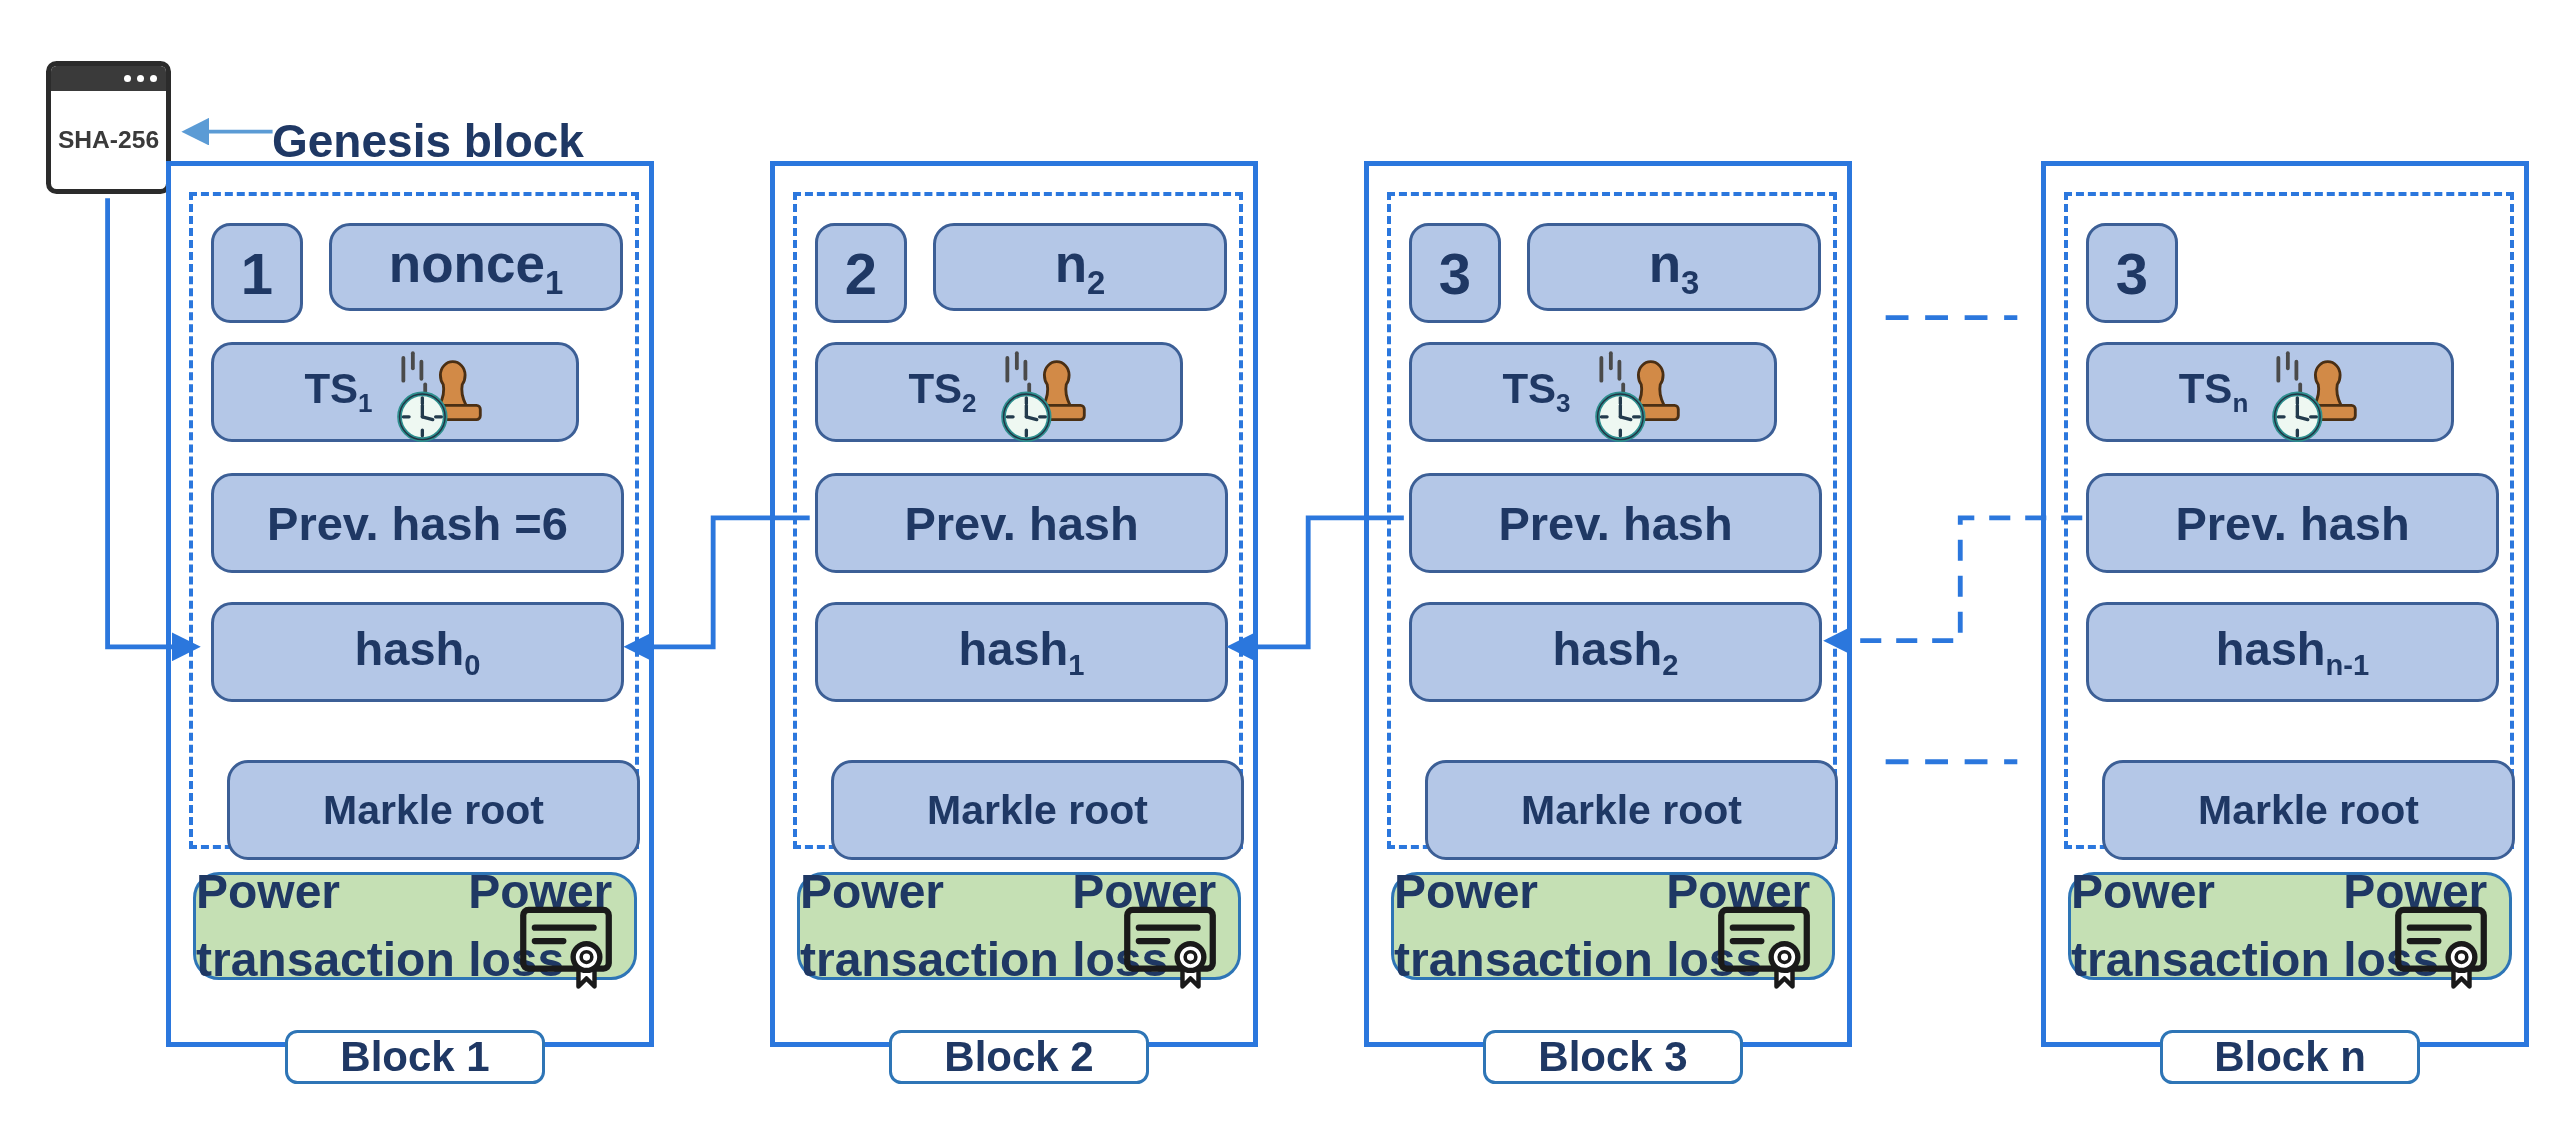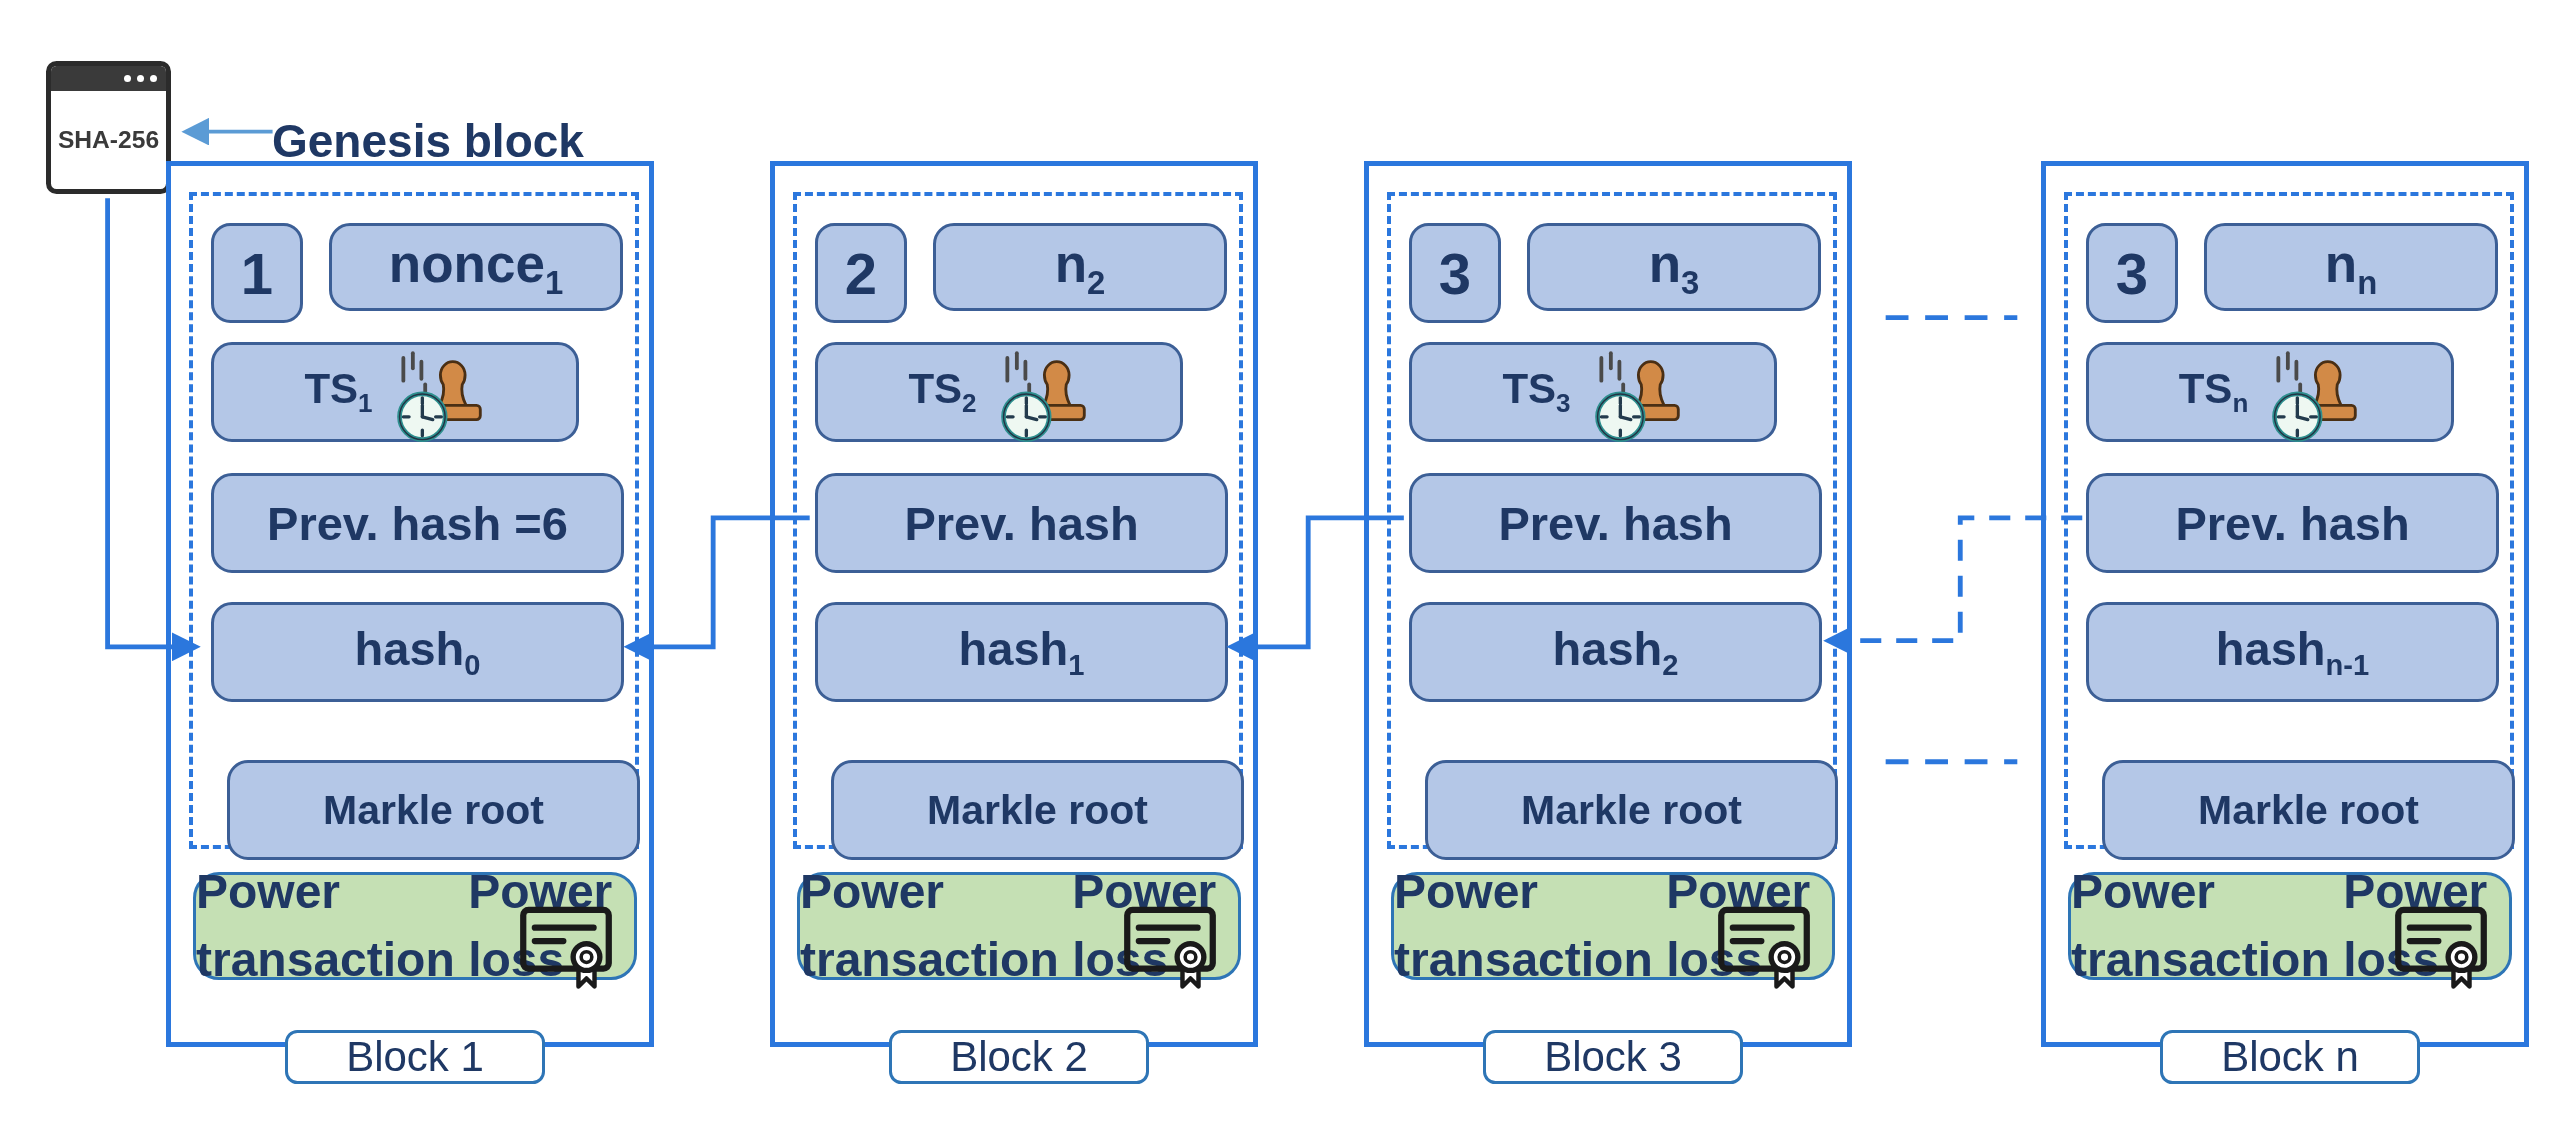--- a/index.html
+++ b/index.html
@@ -45,21 +45,21 @@
 
   .green-box{position:absolute;left:22px;top:706px;width:444px;height:108px;
     background:var(--green-fill);border:3.5px solid var(--green-border);border-radius:26px;
     display:flex;flex-direction:row;align-items:center;justify-content:center;
     color:var(--navy);font-weight:bold;font-size:48px;line-height:1.42;}
   .cert-icon{position:absolute;right:19.3px;bottom:-14px;width:98px;height:91px;}
 
   .block-label{position:absolute;left:114px;top:864px;width:260px;height:54px;
     background:#ffffff;border:3.5px solid var(--green-border);border-radius:12.3px;
     display:flex;align-items:center;justify-content:center;
-    color:var(--navy);font-weight:normal;font-size:42px;z-index:3;}
+    color:var(--navy);font-weight:bold;font-size:42px;z-index:3;}
 
   .stamp-icon{width:95px;height:95px;transform:translateY(5.3px);flex:0 0 auto;}
 
   .overlay{position:absolute;left:0;top:0;width:2576px;height:1126px;pointer-events:none;}
 </style>
 </head>
 <body>
 
 <div class="canvas">
 
@@ -251,23 +251,20 @@
     <div class="block-label">
         <span>Block 3</span>
       </div>
   </div>
 
   <div class="block" style="left:2041px">
     <div class="inner-dashed"></div>
     <div class="field badge">
         <span>3</span>
       </div>
-    <div class="field nonce">
-        <span><span>n</span><sub>n</sub></span>
-      </div>
     <div class="field ts">
       <span><span>TS</span><sub>n</sub></span>
       <svg class="stamp-icon" viewBox="0 0 100 100">
         <g stroke="#4a4a4a" stroke-width="4" stroke-linecap="round">
           <line x1="13" y1="8" x2="13" y2="32"></line>
             <line x1="23" y1="3" x2="23" y2="19"></line>
           <line x1="32" y1="12" x2="32" y2="30"></line>
             <line x1="36" y1="36" x2="36" y2="44"></line>
         </g>
         <g fill="#d28a47" stroke="#4a2f14" stroke-width="3" stroke-linejoin="round">

